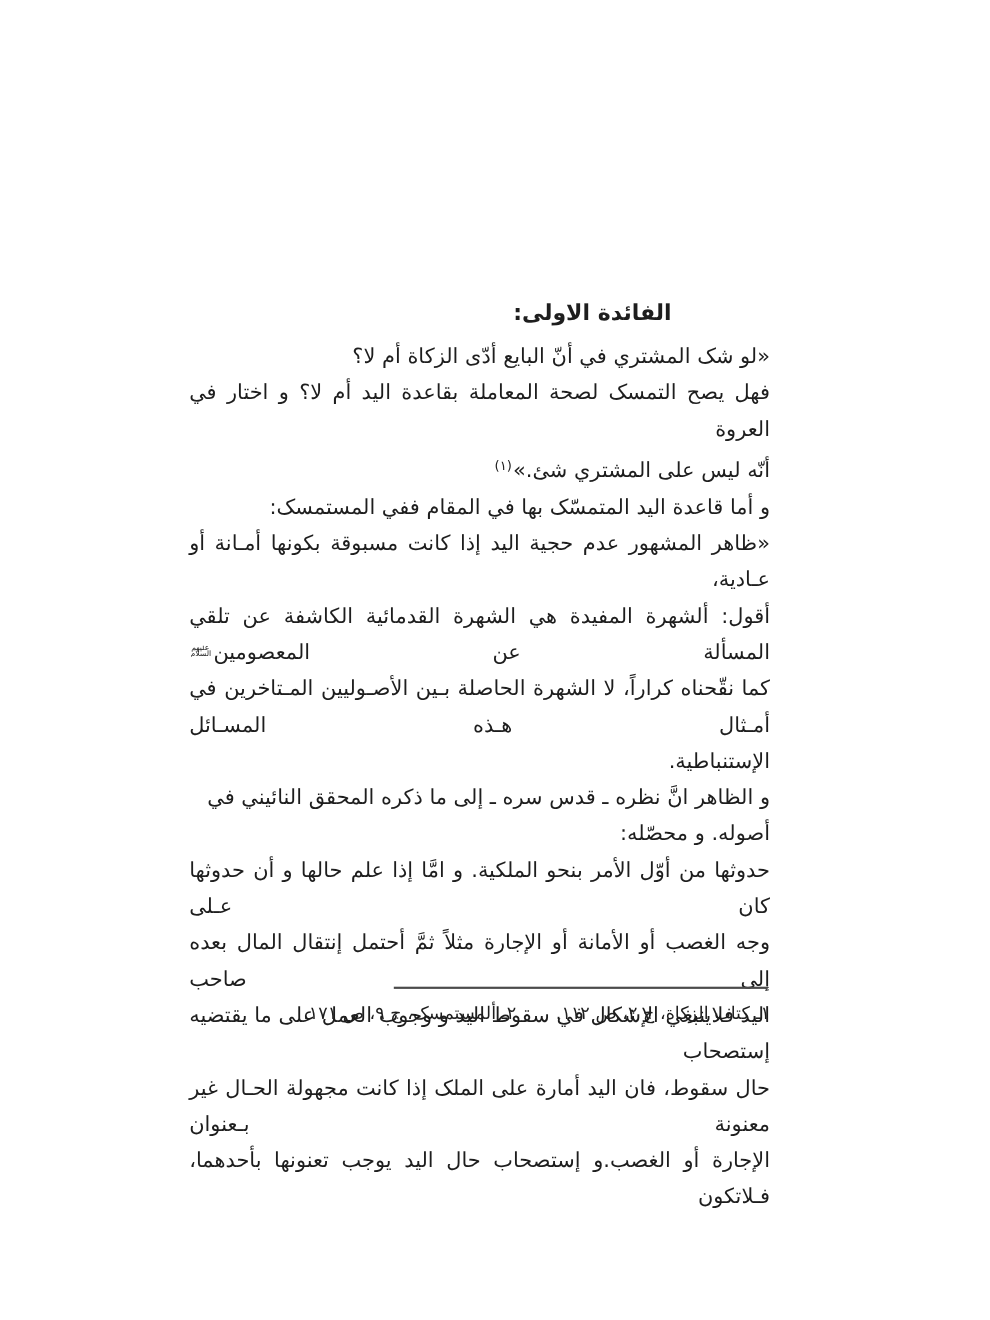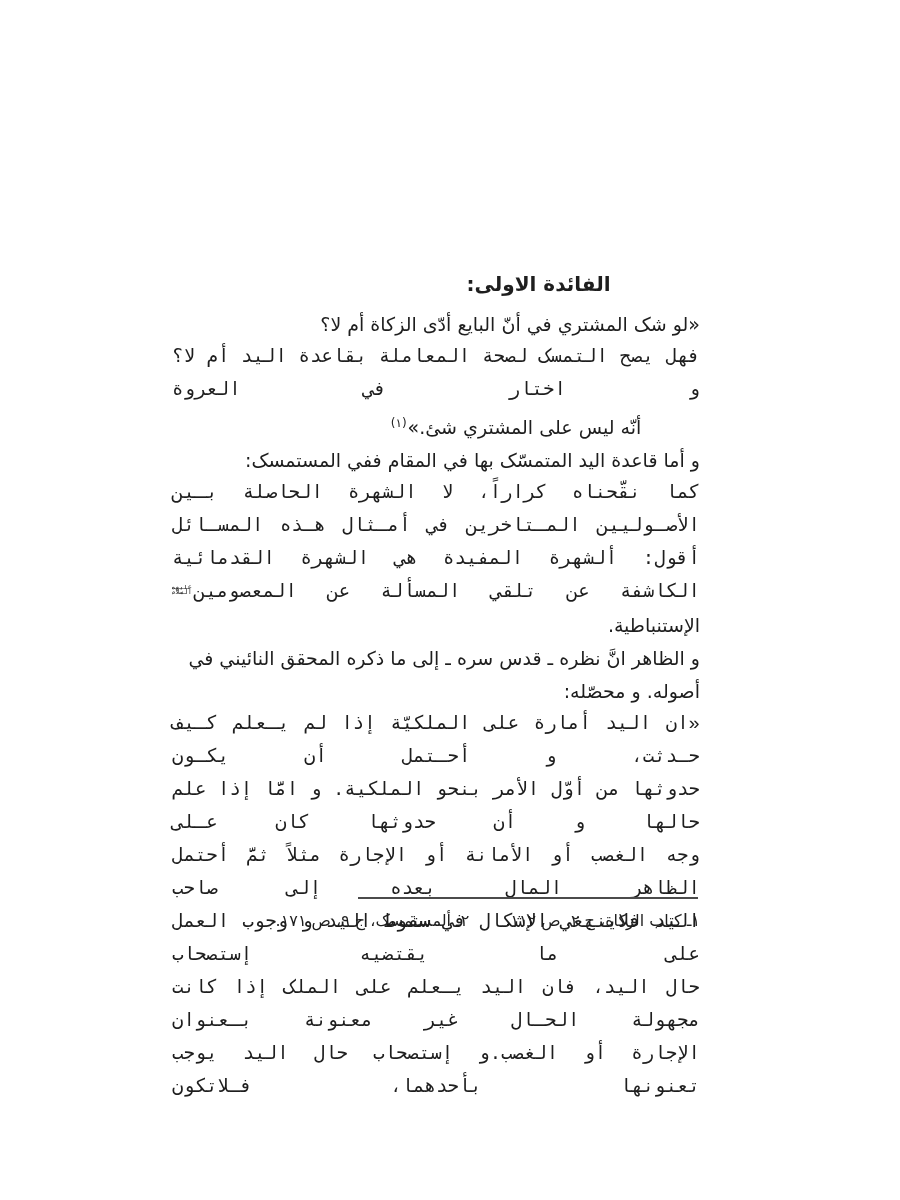--- a/index.html
+++ b/index.html
@@ -9,24 +9,24 @@
   }
   .page{position:relative;width:900px;height:1200px;background:#fff;overflow:hidden;}
   .textblock{
     position:absolute;top:268px;left:172px;width:528px;
     direction:rtl;font-size:19px;line-height:33px;
   }
   .line{min-height:33px;}
   .heading{font-weight:bold;font-size:20px;}
   
   .al-center-far{text-align:center;padding-left:205px;}
-  .al-center-right{text-align:center;padding-left:160px;}
+  .al-center-right{text-align:right;padding-left:160px;}
   .al-center{text-align:center;}
   .al-right{text-align:right;}
-  .al-justify{text-align:justify;text-align-last:justify;font-family:Liberation Mono, monospace;}
+  .al-justify{text-align:justify;text-align-last:justify;}
   .fnmark{
     font-size:12px;vertical-align:7px;margin-right:1px;
   }
   .honorific{
     display:inline-block;width:20px;font-size:7px;line-height:5px;
     text-align:center;vertical-align:2px;overflow:hidden;margin-right:2px;
   }
   .body-lines{margin-top:7px;}
   .fnrule{
     position:absolute;top:897px;left:358px;width:340px;height:0;
@@ -43,29 +43,29 @@
 
 <div class="page">
 
   <div class="textblock">
     <div class="line heading al-center-far">الفائدة الاولى:</div>
     <div class="body-lines">
         <div class="line al-right"><span>«لو شک المشتري في أنّ البايع أدّى الزكاة أم لا؟</span></div>
         <div class="line al-justify"><span>فهل يصح التمسک لصحة المعاملة بقاعدة اليد أم لا؟ و اختار في العروة</span></div>
         <div class="line al-center-right"><span>أنّه ليس على المشتري شئ.»</span><sup class="fnmark">(١)</sup></div>
         <div class="line al-right"><span>و أما قاعدة اليد المتمسّک بها في المقام ففي المستمسک:</span></div>
+        <div class="line al-justify"><span>«ظاهر المشهور عدم حجية اليد إذا كانت مسبوقة بكونها أمـانة أو عـادية،</span></div>
+        <div class="line al-justify"><span>أقول: ألشهرة المفيدة هي الشهرة القدمائية الكاشفة عن تلقي المسألة عن المعصومين</span><span class="honorific">عليهم السلام</span></div>
         <div class="line al-justify"><span>كما نقّحناه كراراً، لا الشهرة الحاصلة بـين الأصـوليين المـتاخرين في أمـثال هـذه المسـائل</span></div>
-        <div class="line al-justify"><span>أقول: ألشهرة المفيدة هي الشهرة القدمائية الكاشفة عن تلقي المسألة عن المعصومين</span><span class="honorific">عليهم السلام</span></div>
         <div class="line al-right"><span>الإستنباطية.</span></div>
         <div class="line al-right"><span>و الظاهر انَّ نظره ـ قدس سره ـ إلى ما ذكره المحقق النائيني في أصوله. و محصّله:</span></div>
-        <div class="line al-justify"><span>«ان اليد أمارة على الملكيّة إذا لم يـعلم كـيف حـدثت، و أحـتمل أن يكـون</span></div>
         <div class="line al-justify"><span>حدوثها من أوّل الأمر بنحو الملكية. و امَّا إذا علم حالها و أن حدوثها كان عـلى</span></div>
-        <div class="line al-justify"><span>وجه الغصب أو الأمانة أو الإجارة مثلاً ثمَّ أحتمل الظاهر المال بعده إلى صاحب</span></div>
+        <div class="line al-justify"><span>وجه الغصب أو الأمانة أو الإجارة مثلاً ثمَّ أحتمل إنتقال المال بعده إلى صاحب</span></div>
         <div class="line al-justify"><span>اليد فلاينبغي الإشكال في سقوط اليد و وجوب العمل على ما يقتضيه إستصحاب</span></div>
-        <div class="line al-justify"><span>حال اليد، فان اليد يـعلم على الملک إذا كانت مجهولة الحـال غير معنونة بـعنوان</span></div>
+        <div class="line al-justify"><span>حال سقوط، فان اليد أمارة على الملک إذا كانت مجهولة الحـال غير معنونة بـعنوان</span></div>
         <div class="line al-justify"><span>الإجارة أو الغصب.و إستصحاب حال اليد يوجب تعنونها بأحدهما، فـلاتكون</span></div>
       </div>
   </div>
 
   <div class="fnrule"></div>
 
   <div class="footnotes">
     <div>١ـ كتاب الزكاة، ج ٢، ص ١١٢.</div>
     <div>٢ـ ألمستمسک، ج ٩، ص ١٧١.</div>
   </div>

